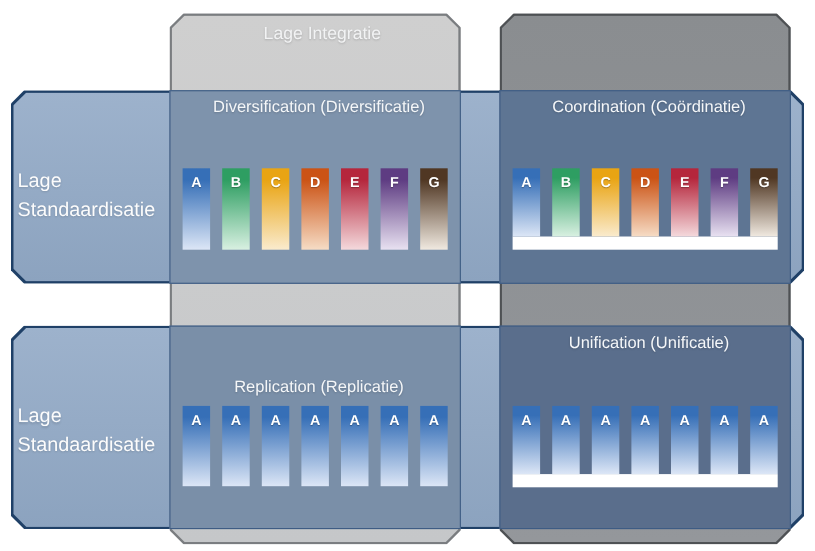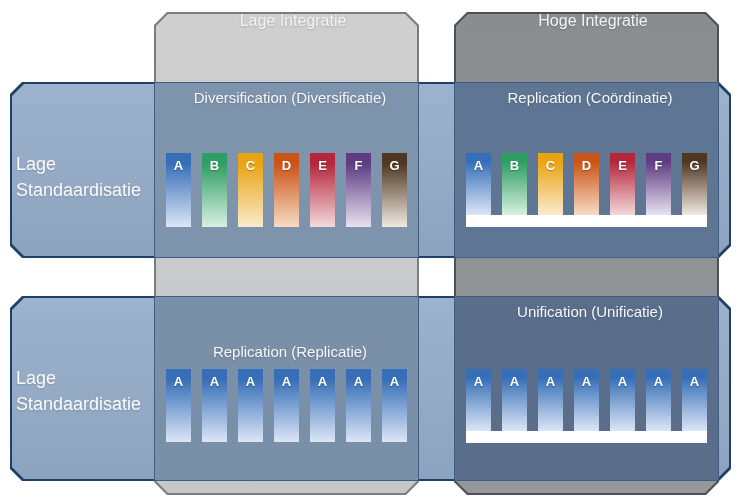--- a/index.html
+++ b/index.html
@@ -25,21 +25,21 @@
   .rowbox .inner{background:linear-gradient(to bottom,var(--row-fill-top),var(--row-fill-bottom));}
 
   
   .quad{position:absolute;width:265px;box-sizing:border-box;border:1px solid var(--quadrant-border);}
   .quad.qtl{left:154px;top:82px;height:176px;}
   .quad.qtr{left:454px;top:82px;height:176px;}
   .quad.qbl{left:154px;top:296px;height:185px;}
   .quad.qbr{left:454px;top:296px;height:185px;}
 
   
-  .col-title{position:absolute;top:12px;width:278px;text-align:center;font-size:16px;
+  .col-title{position:absolute;top:22px;width:278px;text-align:center;font-size:16px;
     color:var(--header-text);text-shadow:0 1px 2px rgba(0,0,0,0.18);}
   .ct1{left:154px;} .ct2{left:454px;}
 
   .q-title{position:absolute;width:272px;text-align:center;font-size:15px;
     color:var(--title-text);text-shadow:0 1px 2px rgba(0,0,0,0.18);}
   .qt-tl{left:154px;top:89px;} .qt-tr{left:454px;top:89px;}
   .qt-bl{left:154px;top:303px;margin-top:40px;} .qt-br{left:454px;top:303px;}
 
   .row-label{position:absolute;left:16px;font-size:18px;line-height:26px;
     color:var(--label-text);text-shadow:0 1px 2px rgba(0,0,0,0.15);}
@@ -76,33 +76,32 @@
   <div class="shape rowbox row-2 snip12">
     <div class="inner snip12"></div>
   </div>
 
   <div class="quad qtl" style="background: rgb(126, 147, 172);"></div>
   <div class="quad qtr" style="background: rgb(94, 117, 147);"></div>
   <div class="quad qbl" style="background: rgb(122, 143, 168);"></div>
   <div class="quad qbr" style="background: rgb(90, 110, 140);"></div>
 
   <div class="col-title ct1">Lage Integratie</div>
-  <div class="col-title ct2">Hoge Integratie</div>
 
   <div class="row-label rl1">
     <span>Lage</span>
     <span>Standaardisatie</span>
   </div>
   <div class="row-label rl2">
     <span>Lage</span>
     <span>Standaardisatie</span>
   </div>
 
   <div class="q-title qt-tl">Diversification (Diversificatie)</div>
-  <div class="q-title qt-tr">Replication (Coördinatie)</div>
+  <div class="q-title qt-tr">Coordination (Coördinatie)</div>
   <div class="q-title qt-bl">Replication (Replicatie)</div>
   <div class="q-title qt-br">Unification (Unificatie)</div>
 
   <div class="bar-group bg-tl">
       <div class="bars">
         <div class="bar" style="background: linear-gradient(rgb(54, 111, 183) 0%, rgb(54, 111, 183) 14%, rgb(220, 230, 246) 100%);">A</div>
         <div class="bar" style="background: linear-gradient(rgb(46, 158, 98) 0%, rgb(46, 158, 98) 14%, rgb(216, 240, 225) 100%);">B</div>
         <div class="bar" style="background: linear-gradient(rgb(233, 164, 19) 0%, rgb(233, 164, 19) 14%, rgb(250, 235, 205) 100%);">C</div>
         <div class="bar" style="background: linear-gradient(rgb(203, 83, 21) 0%, rgb(203, 83, 21) 14%, rgb(246, 220, 197) 100%);">D</div>
         <div class="bar" style="background: linear-gradient(rgb(181, 38, 60) 0%, rgb(181, 38, 60) 14%, rgb(244, 217, 220) 100%);">E</div>

